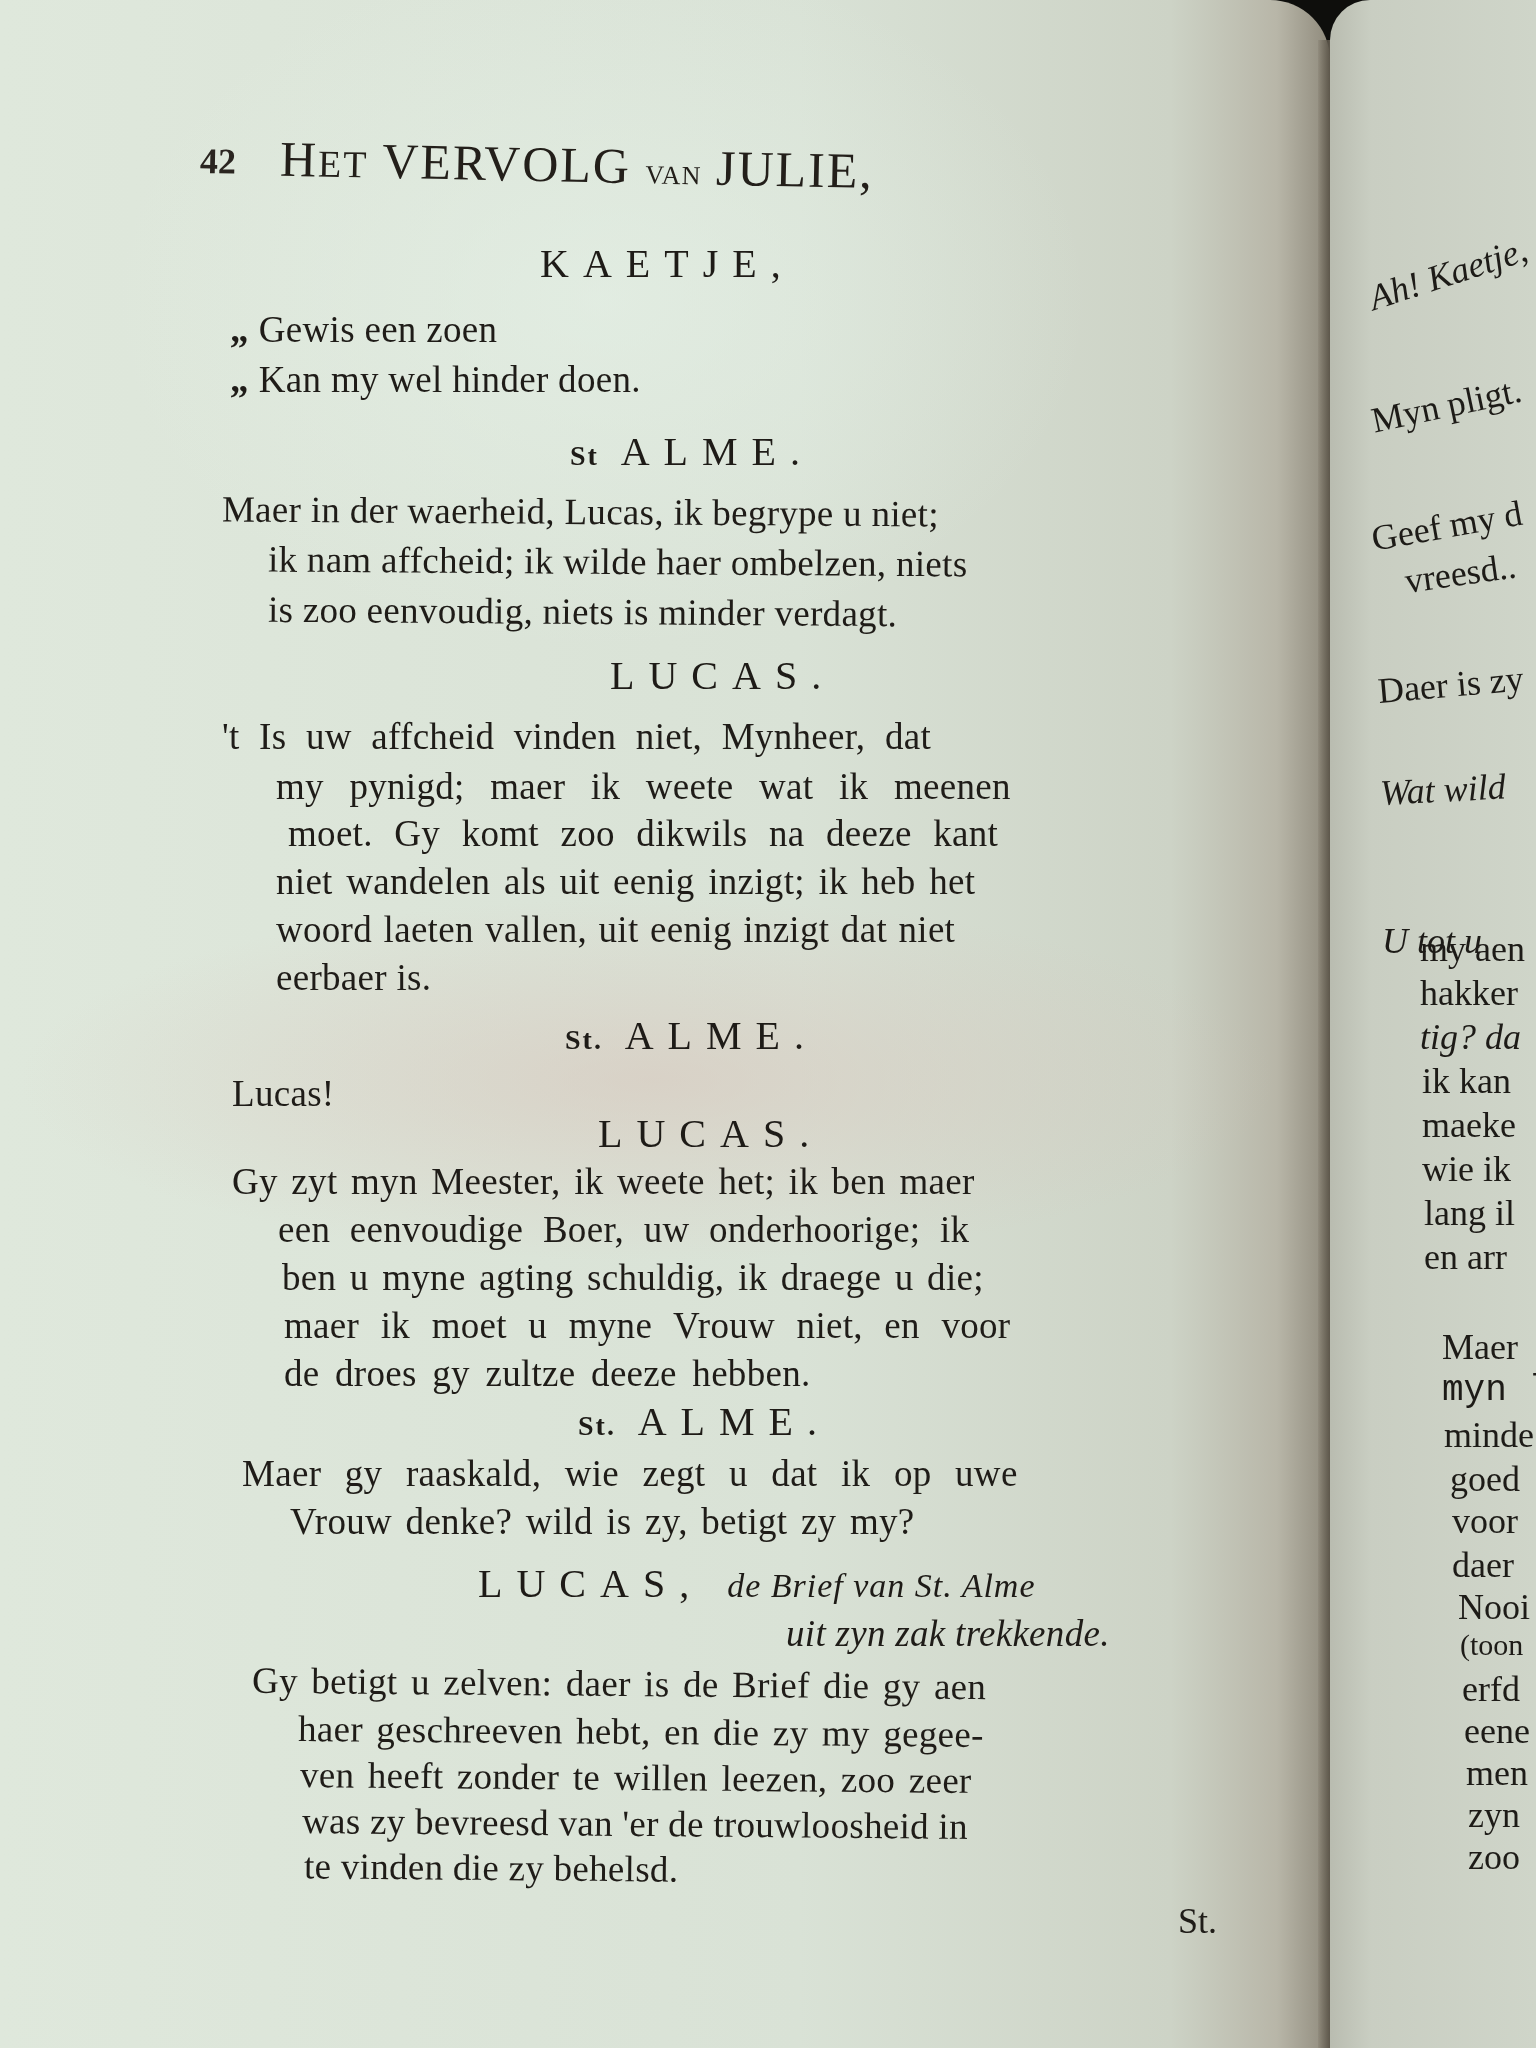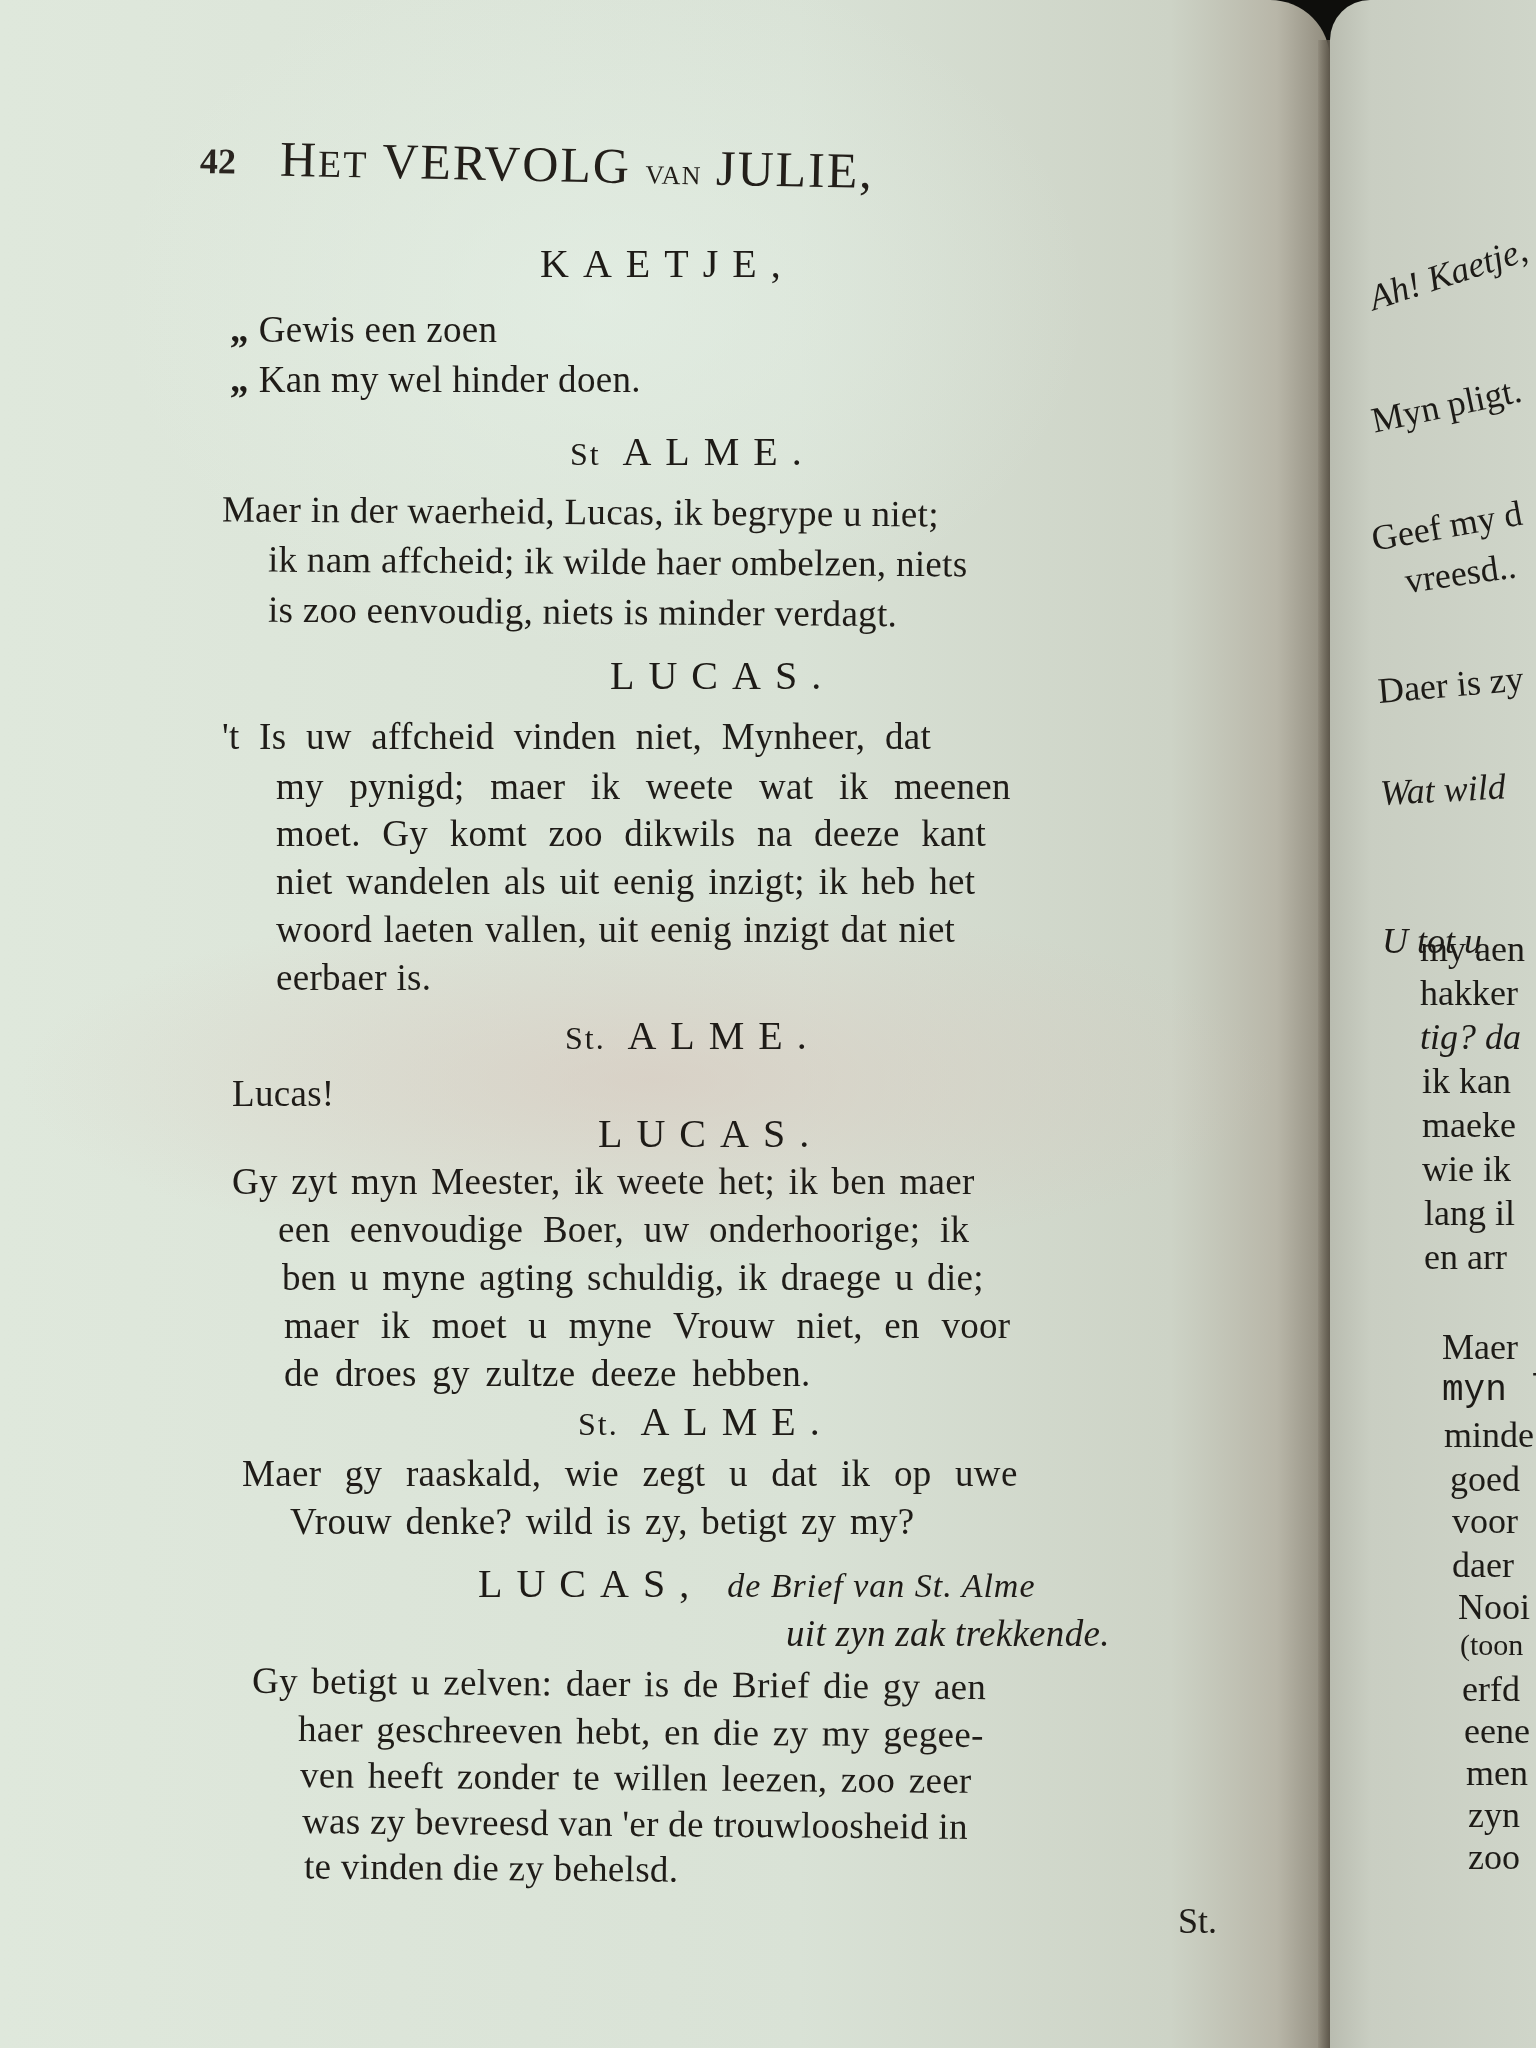--- a/index.html
+++ b/index.html
@@ -45,21 +45,21 @@
   }
   .head-title {
     position: absolute; left: 80px; top: 0; font-size: 50px; letter-spacing: 2px; white-space: nowrap;
   }
   .head-title .sc { font-size: 38px; }
   .head-title .smallest { font-size: 26px; letter-spacing: 1px; }
 
   .speaker {
     position: absolute; font-size: 40px; letter-spacing: 14px; white-space: nowrap; color: #1e1b17;
   }
-  .speaker .sc { font-size: 32px; letter-spacing: 2px; }
+  .speaker .sc { font-size: 28px; letter-spacing: 2px; font-weight: bold; }
   .stage-dir { font-style: italic; font-size: 34px; letter-spacing: 1px; }
   .line {
     position: absolute; font-size: 37px; white-space: nowrap; color: #1f1c18;
     letter-spacing: 0.3px;
   }
   .quote-mark { font-weight: bold; margin-right: 10px; }
 
   
   .rline {
     position: absolute; font-size: 36px; white-space: nowrap; color: #1d1b17;
@@ -87,21 +87,21 @@
 <div class="line" style="left:230px; top:358px;"><span class="quote-mark">„</span><span>Kan my wel hinder doen.</span></div>
 
 <div class="speaker" style="left:570px; top:428px;"><span class="sc">St</span> <span>ALME.</span></div>
 <div class="line" style="left:222px; top:490px; transform:rotate(0.4deg);">Maer in der waerheid, Lucas, ik begrype u niet;</div>
 <div class="line" style="left:268px; top:540px; transform:rotate(0.4deg);">ik nam affcheid; ik wilde haer ombelzen, niets</div>
 <div class="line" style="left:268px; top:590px; transform:rotate(0.4deg);">is zoo eenvoudig, niets is minder verdagt.</div>
 
 <div class="speaker" style="left:610px; top:652px;">LUCAS.</div>
 <div class="line" style="left:222px; top:715px; word-spacing:10px;">'t Is uw affcheid vinden niet, Mynheer, dat</div>
 <div class="line" style="left:276px; top:765px; word-spacing:16px;">my pynigd; maer ik weete wat ik meenen</div>
-<div class="line" style="left:276px; top:812px; word-spacing:12px;">moet. Gy komt zoo dikwils na deeze kant</div>
+<div class="line" style="left:288px; top:812px; word-spacing:12px;">moet. Gy komt zoo dikwils na deeze kant</div>
 <div class="line" style="left:276px; top:860px; word-spacing:4px;">niet wandelen als uit eenig inzigt; ik heb het</div>
 <div class="line" style="left:276px; top:908px; word-spacing:2px;">woord laeten vallen, uit eenig inzigt dat niet</div>
 <div class="line" style="left:276px; top:956px;">eerbaer is.</div>
 
 <div class="speaker" style="left:565px; top:1012px;"><span class="sc">St.</span> <span>ALME.</span></div>
 <div class="line" style="left:232px; top:1072px;">Lucas!</div>
 
 <div class="speaker" style="left:598px; top:1110px;">LUCAS.</div>
 <div class="line" style="left:232px; top:1160px; word-spacing:4px;">Gy zyt myn Meester, ik weete het; ik ben maer</div>
 <div class="line" style="left:278px; top:1208px; word-spacing:10px;">een eenvoudige Boer, uw onderhoorige; ik</div>

